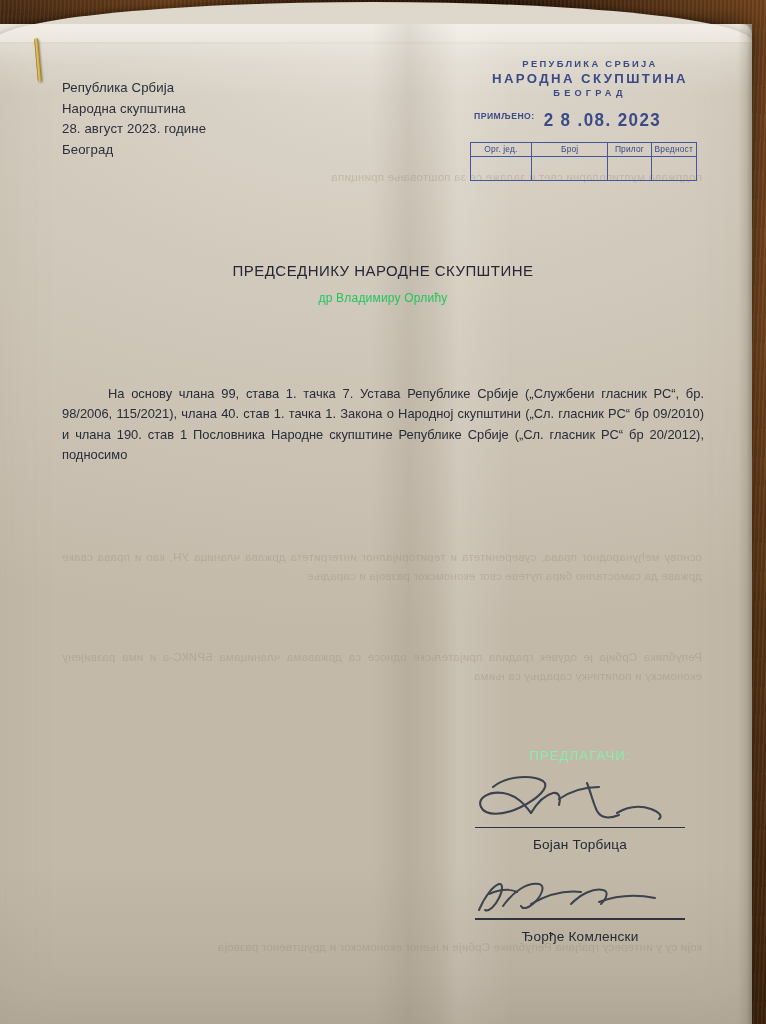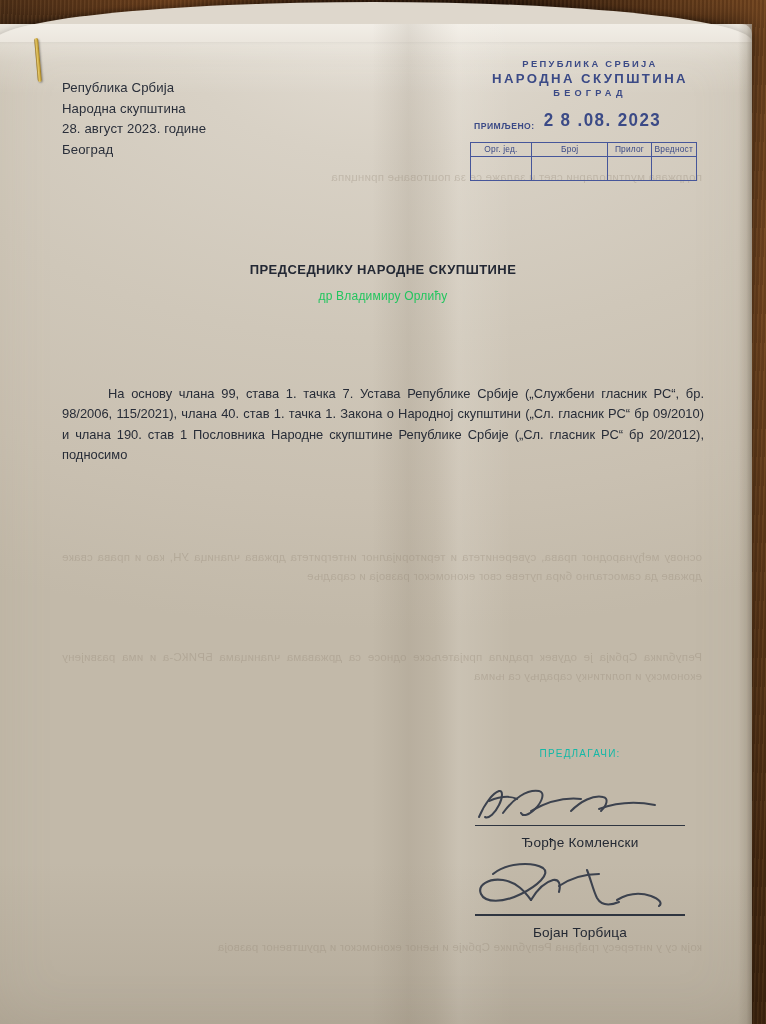--- a/index.html
+++ b/index.html
@@ -152,22 +152,22 @@
     font-size: 13.2px;
     line-height: 20.5px;
     letter-spacing: .1px;
   }
   .addressee-block {
     left: 0; right: 0;
     top: 262px;
     text-align: center;
   }
   .addressee-title {
-    font-size: 13px;
-    font-weight: bold;
+    font-size: 15px;
+    font-weight: normal;
     letter-spacing: .45px;
     color: #232834;
   }
   .addressee-name {
     margin-top: 12px;
     font-size: 12px;
     letter-spacing: .2px;
     color: #22c55e;
   }
   .body-paragraph {
@@ -213,21 +213,21 @@
   }
   .stamp-line3 {
     text-align: center;
     font-size: 9.2px;
     font-weight: bold;
     letter-spacing: 4.2px;
     margin-top: 2px;
   }
   .stamp-received-row {
     display: flex;
-    align-items: flex-end;
+    align-items: flex-start;
     margin-top: 13px;
     padding-left: 4px;
   }
   .stamp-received-label {
     font-size: 8.6px;
     font-weight: bold;
     letter-spacing: .5px;
   }
   .stamp-received-date {
     font-size: 17px;
@@ -261,23 +261,23 @@
 
   
   .signature-block {
     position: absolute;
     left: 455px;
     top: 748px;
     width: 250px;
   }
   .proposers-label {
     text-align: center;
-    font-size: 10px;
+    font-size: 13px;
     letter-spacing: 1.2px;
-    color: #14b8a6;
+    color: #86efac;
   }
   .sig-entry { margin-top: 6px; }
   .sig-mark {
     position: relative;
     height: 58px;
   }
   .sig-mark svg {
     position: absolute;
     left: 4px;
     top: 0;
@@ -359,44 +359,44 @@
     <div class="addressee-title">ПРЕДСЕДНИКУ НАРОДНЕ СКУПШТИНЕ</div>
     <div class="addressee-name">др Владимиру Орлићу</div>
   </div>
 
   <div class="ink body-paragraph">На основу члана 99, става 1. тачка 7. Устава Републике Србије („Службени гласник РС“, бр. 98/2006, 115/2021), члана 40. став 1. тачка 1. Закона о Народној скупштини („Сл. гласник РС“ бр 09/2010) и члана 190. став 1 Пословника Народне скупштине Републике Србије („Сл. гласник РС“ бр 20/2012), подносимо</div>
 
 
   <div class="signature-block">
     <div class="proposers-label">ПРЕДЛАГАЧИ:</div>
 
+    <div class="sig-entry">
+      <div class="sig-mark">
+        <svg width="220" height="58" viewBox="0 0 220 58" fill="none" stroke="#3c424e" stroke-width="2.1" stroke-linecap="round">
+          <path d="M34 18 C48 6, 74 6, 84 12 C92 18, 78 30, 62 38 C44 47, 26 47, 22 38
+                   C18 29, 30 22, 44 24 C58 26, 66 36, 72 44"></path>
+          <path d="M72 44 C78 34, 86 26, 94 24 C100 23, 102 28, 100 36"></path>
+          <path d="M100 30 C112 22, 126 18, 140 18"></path>
+          <path d="M128 14 C132 24, 134 34, 138 42 C142 49, 150 50, 160 46"></path>
+          <path d="M158 44 C168 38, 180 36, 192 40 C200 43, 204 47, 200 50"></path>
+        </svg>
+      </div>
+      <div class="sig-rule"></div>
+      <div class="sig-name">Бојан Торбица</div>
+    </div>
+
     <div class="sig-entry sig-entry-2">
       <div class="sig-mark">
         <svg width="220" height="42" viewBox="0 0 220 42" fill="none" stroke="#3c424e" stroke-width="2" stroke-linecap="round">
           <path d="M20 34 C26 20, 34 10, 40 8 C44 7, 44 14, 40 22 C36 30, 30 36, 26 34"></path>
           <path d="M30 18 C40 14, 50 12, 58 16"></path>
           <path d="M44 30 C54 16, 68 6, 80 8 C86 9, 84 18, 76 26 C70 32, 64 34, 62 30"></path>
           <path d="M72 28 C86 20, 104 14, 122 16"></path>
           <path d="M112 28 C122 18, 134 12, 144 14 C150 15, 148 22, 142 28"></path>
           <path d="M140 26 C156 20, 176 18, 196 22"></path>
         </svg>
       </div>
       <div class="sig-rule"></div>
       <div class="sig-name">Ђорђе Комленски</div>
     </div>
-
-    <div class="sig-entry">
-      <div class="sig-mark">
-        <svg width="220" height="58" viewBox="0 0 220 58" fill="none" stroke="#3c424e" stroke-width="2.1" stroke-linecap="round">
-          <path d="M34 18 C48 6, 74 6, 84 12 C92 18, 78 30, 62 38 C44 47, 26 47, 22 38
-                   C18 29, 30 22, 44 24 C58 26, 66 36, 72 44"></path>
-          <path d="M72 44 C78 34, 86 26, 94 24 C100 23, 102 28, 100 36"></path>
-          <path d="M100 30 C112 22, 126 18, 140 18"></path>
-          <path d="M128 14 C132 24, 134 34, 138 42 C142 49, 150 50, 160 46"></path>
-          <path d="M158 44 C168 38, 180 36, 192 40 C200 43, 204 47, 200 50"></path>
-        </svg>
-      </div>
-      <div class="sig-rule"></div>
-      <div class="sig-name">Бојан Торбица</div>
-    </div>
   </div>
 
 </div>
 
 </body></html>

